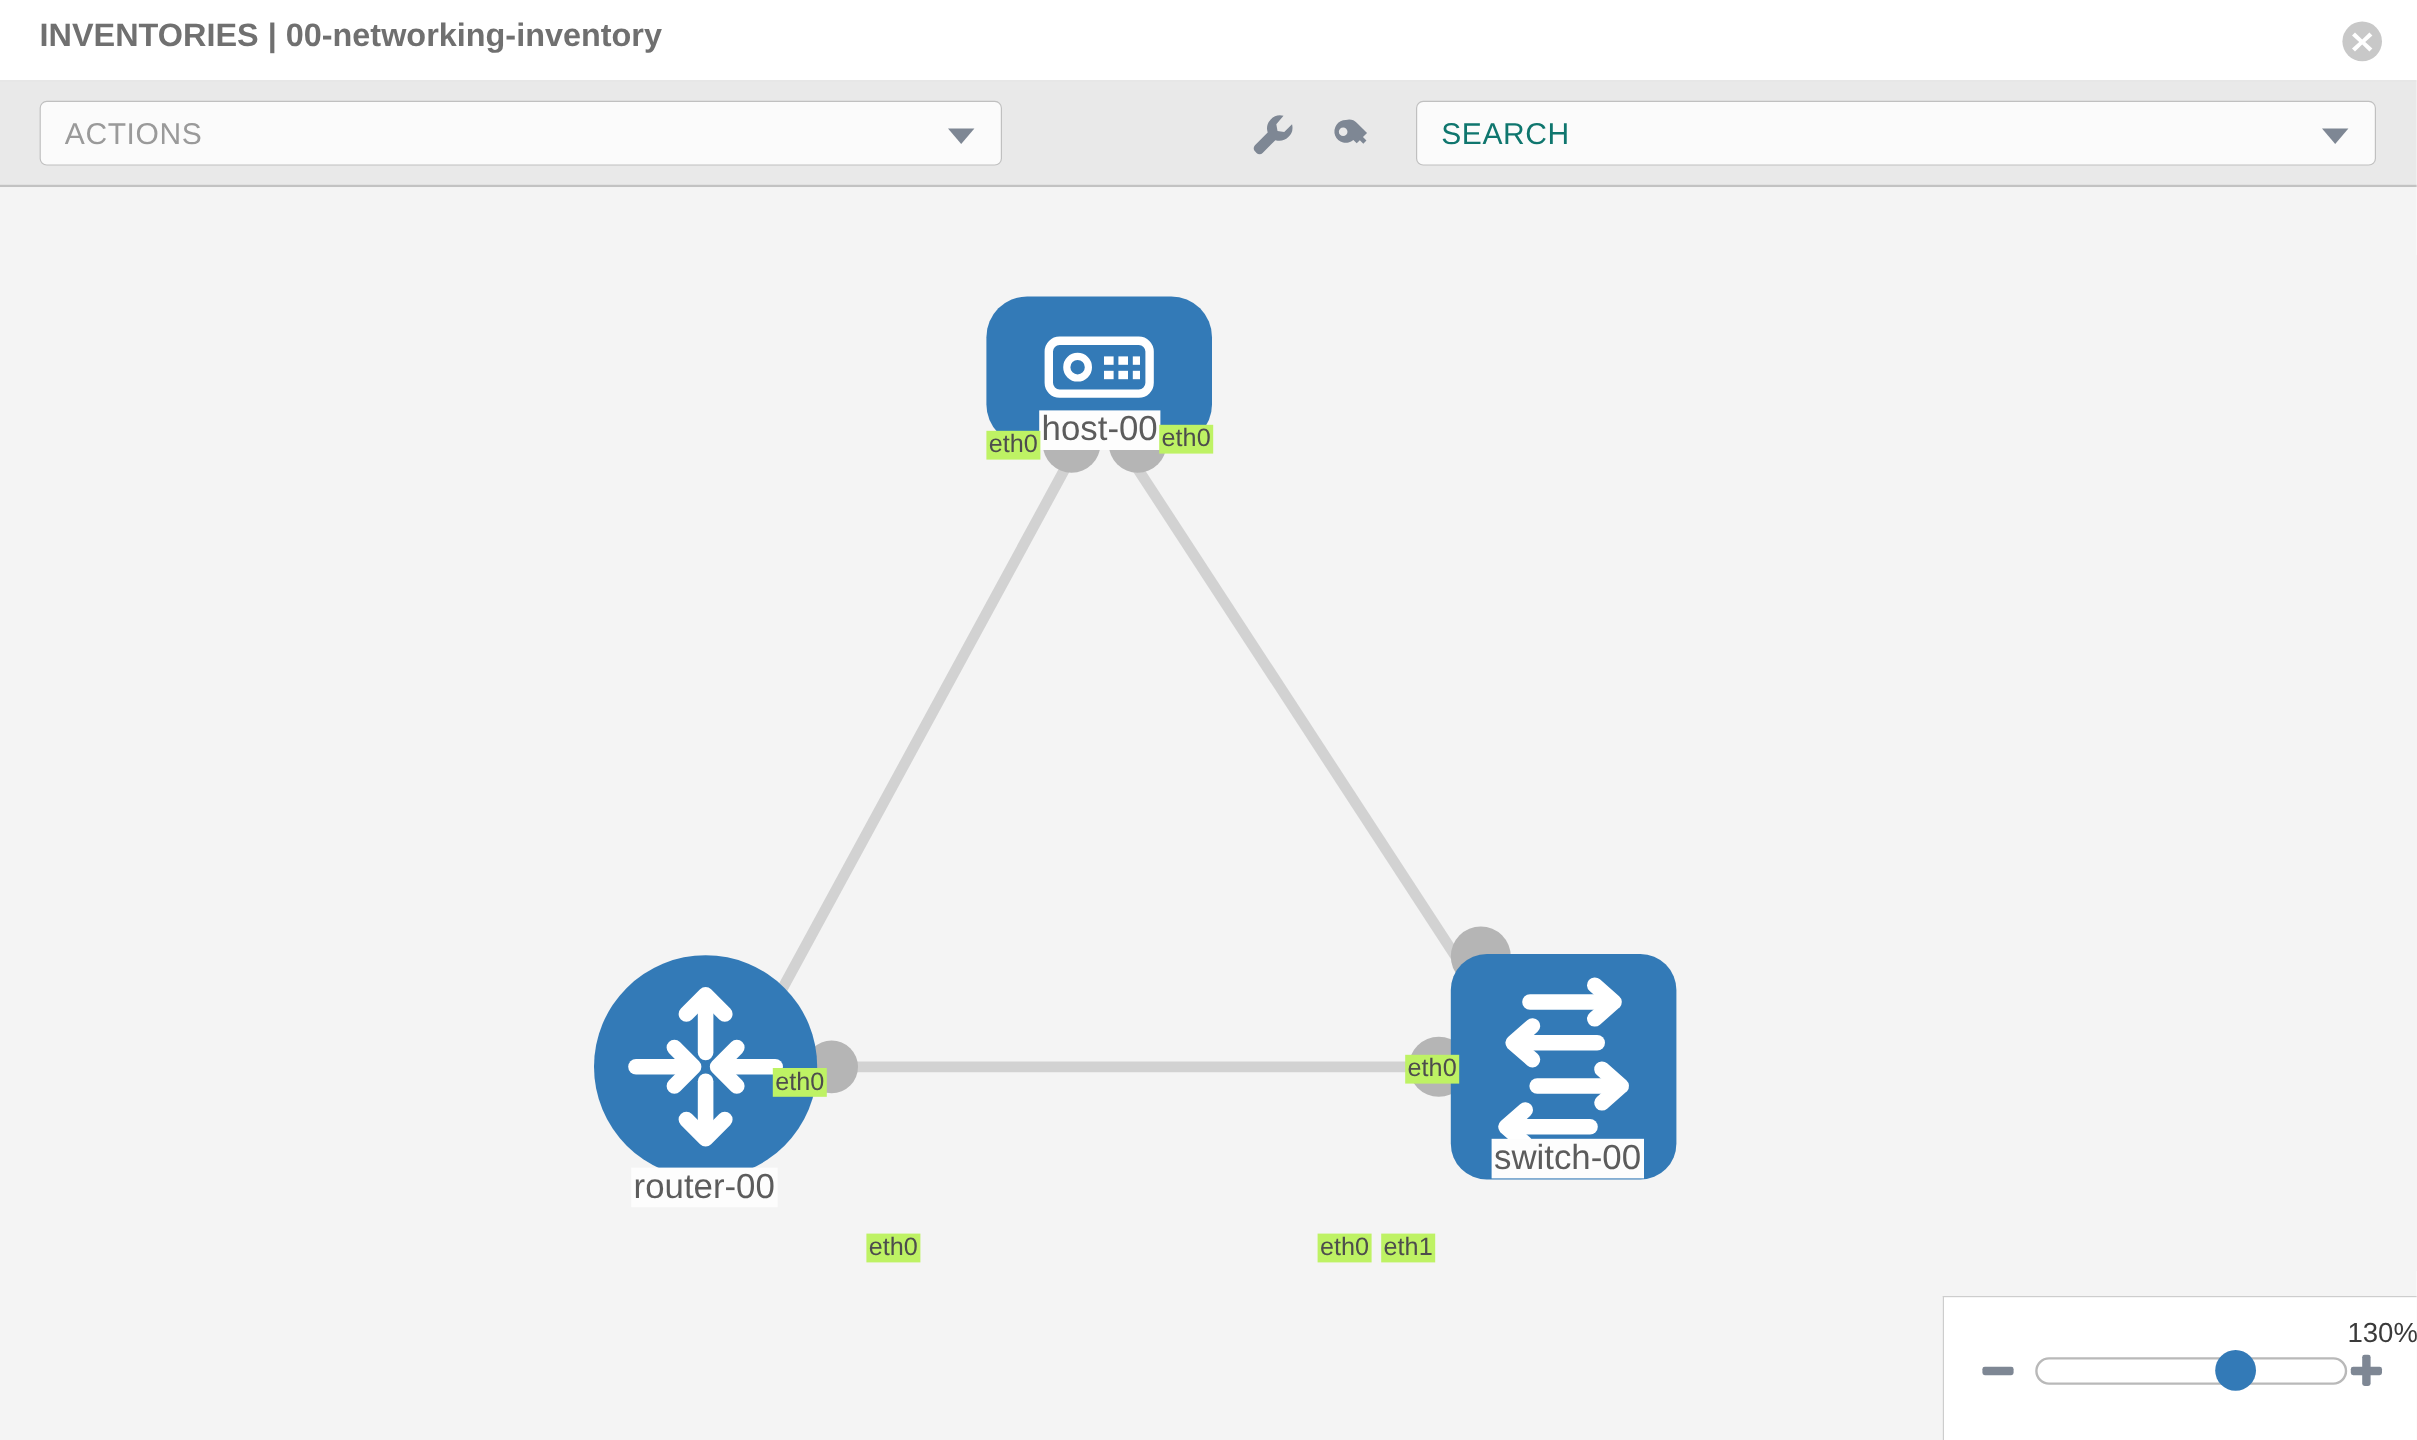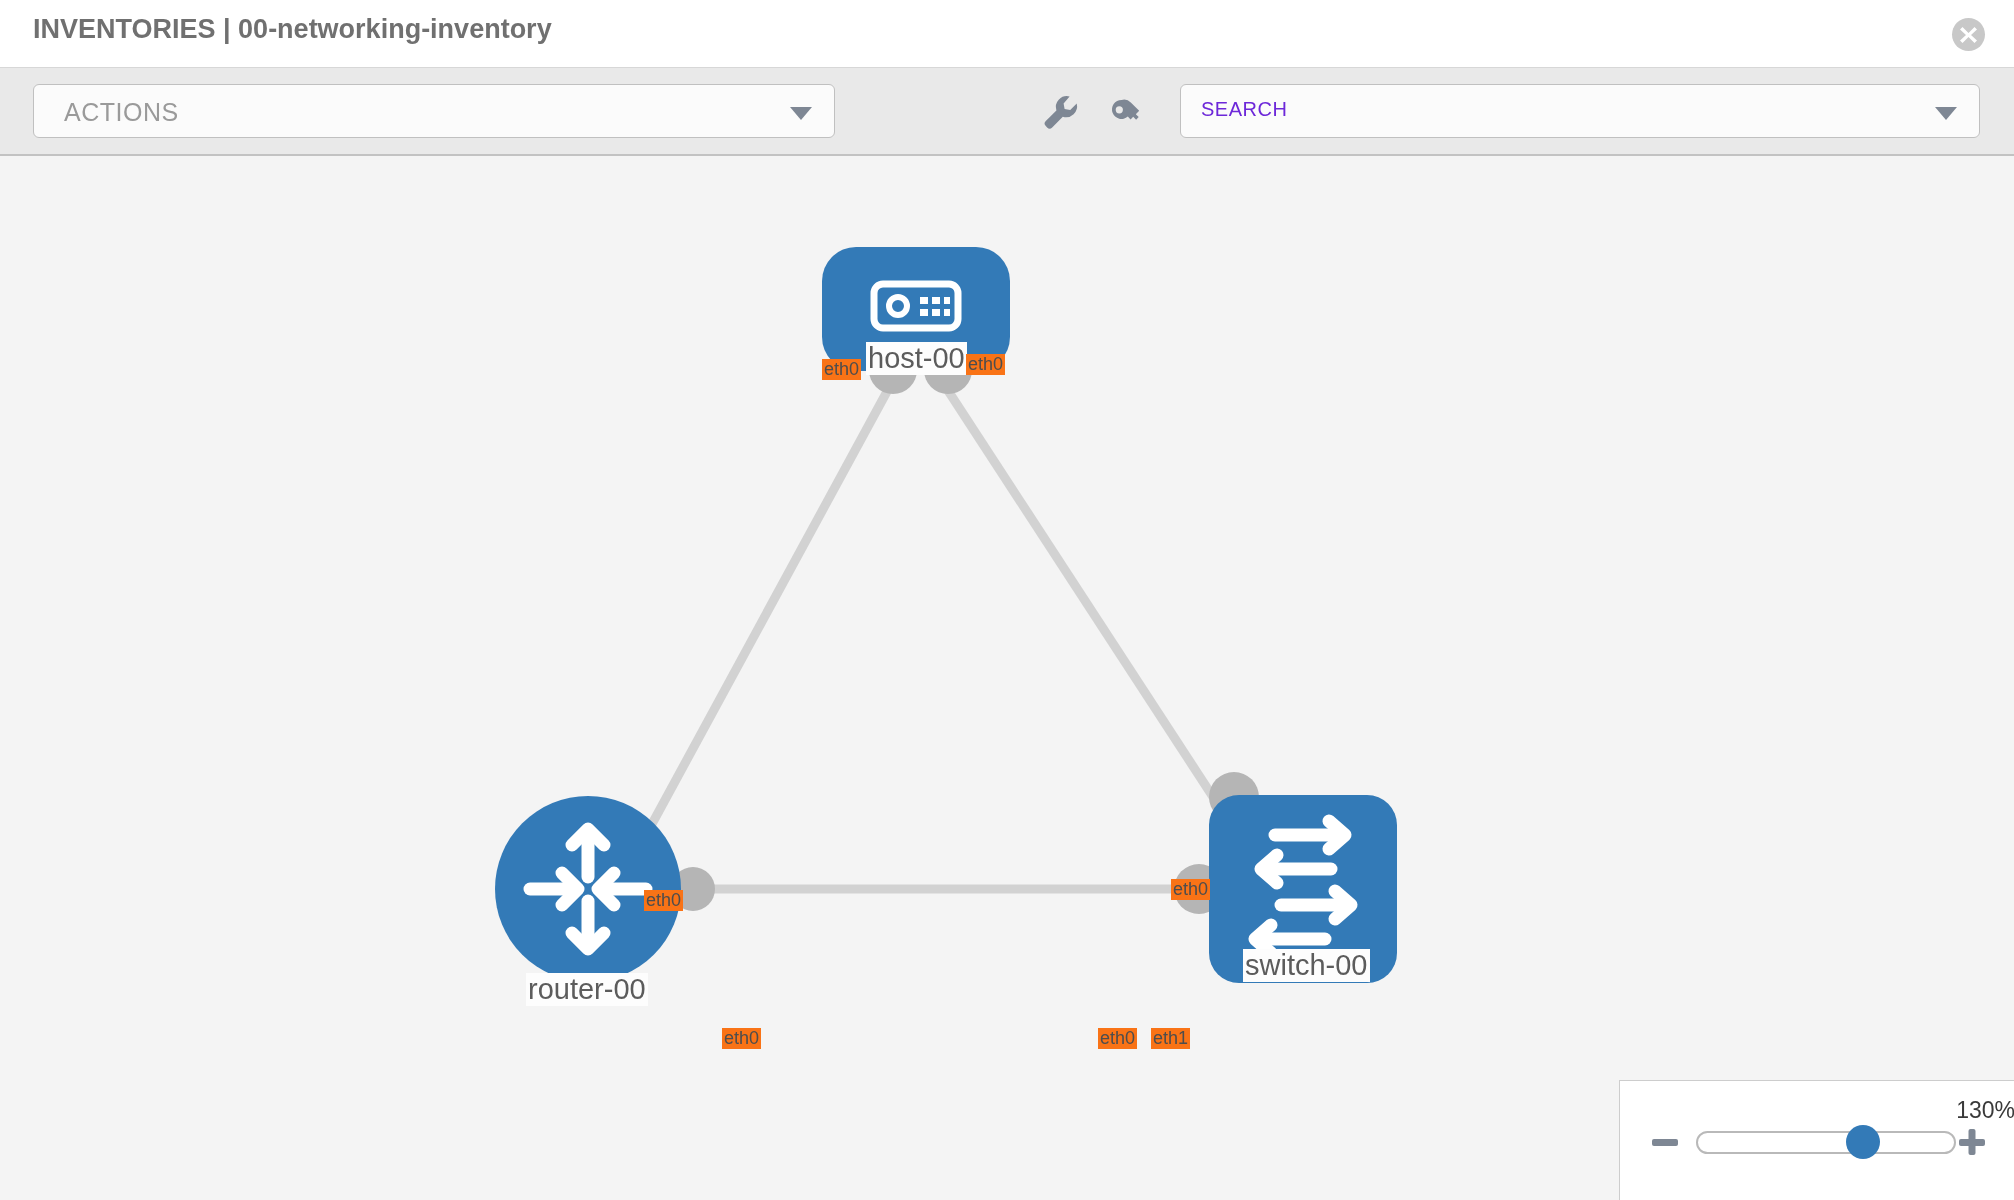--- a/index.html
+++ b/index.html
@@ -74,21 +74,20 @@
     box-sizing: border-box;
     cursor: pointer;
   }
   .actions-label {
     position: absolute;
     left: 20px;
     top: 13px;
     font-size: 25px;
     color: #9a9a9a;
     letter-spacing: 0.5px;
-    margin-left: 10px;
   }
   .caret {
     position: absolute;
     right: 22px;
     top: 22px;
     width: 0; height: 0;
     border-left: 11px solid transparent;
     border-right: 11px solid transparent;
     border-top: 13px solid #7e8794;
   }
@@ -111,22 +110,22 @@
     background: #fbfbfb;
     border: 1px solid #c0c0c0;
     border-radius: 6px;
     box-sizing: border-box;
     cursor: text;
   }
   .search-label {
     position: absolute;
     left: 20px;
     top: 13px;
-    font-size: 20px;
-    color: #6d28d9;
+    font-size: 25px;
+    color: #0f766e;
     letter-spacing: 0.5px;
   }
 
   
   .canvas {
     position: absolute;
     left: 0; top: 156px;
     width: 2014px;
     height: 1044px;
     background: #f4f4f4;
@@ -142,23 +141,23 @@
   .node-label {
     position: absolute;
     font-size: 29px;
     color: #5c5c5c;
     background: #fdfdfd;
     white-space: nowrap;
     padding: 0 2px;
   }
   .iface-label {
     position: absolute;
-    font-size: 18px;
+    font-size: 21px;
     color: #4d4d4d;
-    background: #f97316;
+    background: #bef264;
     white-space: nowrap;
     padding: 0 2px;
   }
 
   
   .zoom-panel {
     position: absolute;
     left: 1619px;
     top: 1080px;
     width: 395px;

